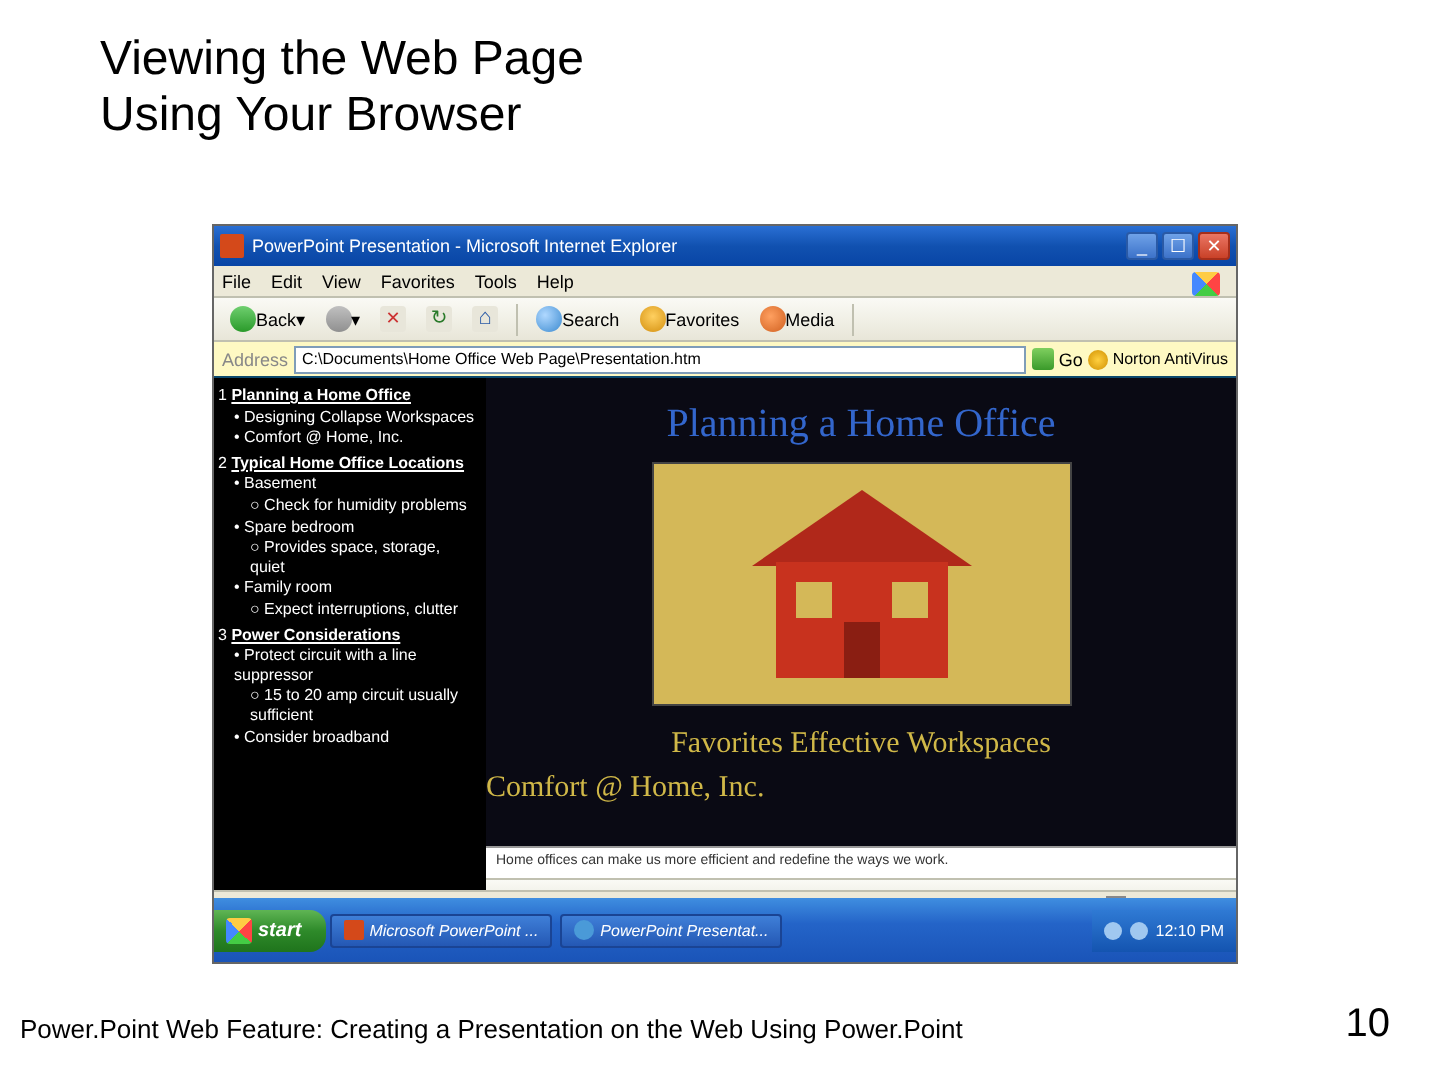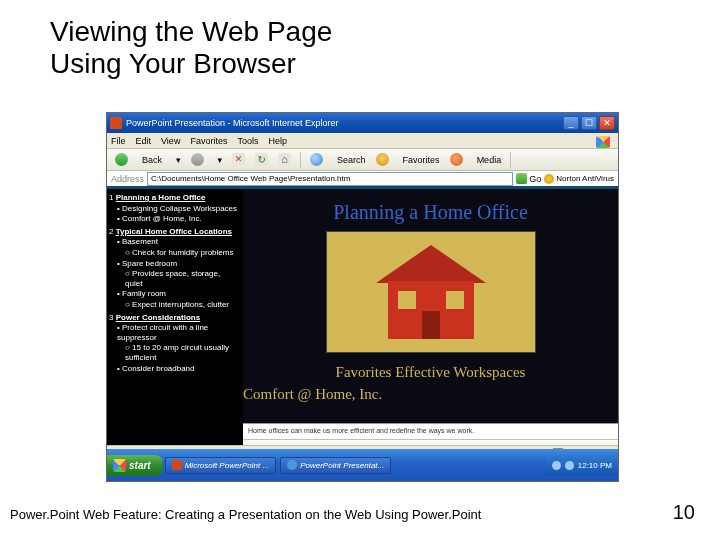--- a/index.html
+++ b/index.html
@@ -1,48 +1,48 @@
 <!DOCTYPE html>
 <html><head>
 <meta charset="utf-8">
 <style>
 *{margin:0;padding:0;box-sizing:border-box;}
 body{width:720px;height:540px;background:#fff;font-family:Arial,sans-serif;position:relative;overflow:hidden;}
-.slide-title{position:absolute;top:16px;left:50px;font-size:28px;font-weight:400;color:#000;line-height:1.15;}
+.slide-title{position:absolute;top:16px;left:50px;font-size:24px;font-weight:400;color:#000;line-height:1.15;}
 .footer-text{position:absolute;bottom:18px;left:10px;font-size:13px;color:#000;}
 .page-num{position:absolute;bottom:16px;right:25px;font-size:20px;color:#000;}
 
 .browser{position:absolute;top:112px;left:106px;width:513px;height:370px;background:#ece9d8;border:1px solid #666;font-family:Tahoma,sans-serif;font-size:9px;}
 .titlebar{height:20px;background:linear-gradient(to bottom,#2a6fd4 0%,#1151b0 50%,#0845a6 100%);display:flex;align-items:center;padding:0 3px;color:#fff;}
 .titlebar-icon{width:12px;height:12px;background:#d4491a;margin-right:4px;border-radius:1px;}
 .titlebar-text{flex:1;font-size:9px;}
 .win-btns{display:flex;gap:2px;}
 .win-btn{width:16px;height:14px;background:linear-gradient(#6fa2e8,#3c72c9);border:1px solid #2a5aa6;border-radius:2px;display:flex;align-items:center;justify-content:center;color:#fff;font-size:9px;cursor:pointer;}
 .win-btn.close{background:linear-gradient(#ea7664,#c94128);border-color:#a52e1a;}
 .menubar{height:16px;background:#ece9d8;display:flex;align-items:center;padding:0 4px;gap:10px;border-bottom:1px solid #c0c0b0;}
 .menubar span{font-size:9px;cursor:pointer;}
 .logo-corner{position:absolute;right:2px;top:22px;width:26px;height:14px;display:flex;align-items:center;justify-content:center;}
 .logo-corner::before{content:"";width:14px;height:12px;background:conic-gradient(from 45deg,#f44 0 90deg,#4c4 90deg 180deg,#48f 180deg 270deg,#fc4 270deg 360deg);border-radius:2px;}
 
 .toolbar{height:22px;background:linear-gradient(#fafaf5,#e8e6d8);display:flex;align-items:center;padding:0 4px;gap:2px;border-bottom:1px solid #c0c0b0;}
-.tbtn{display:flex;align-items:center;gap:14px;padding:1px 4px;font-size:9px;cursor:pointer;}
+.tbtn{display:flex;align-items:center;gap:0;padding:1px 4px;font-size:9px;cursor:pointer;}
 .tico{width:13px;height:13px;border-radius:50%;}
 .back-ico{background:linear-gradient(#6fcf6f,#2a9a2a);}
 .fwd-ico{background:linear-gradient(#c0c0c0,#909090);}
 .x-ico{background:#e8e6da;border-radius:2px;position:relative;}
 .x-ico::before{content:"✕";position:absolute;inset:0;font-size:9px;color:#c33;text-align:center;line-height:13px;}
 .r-ico{background:#e8e6da;border-radius:2px;position:relative;}
 .r-ico::before{content:"↻";position:absolute;inset:0;font-size:10px;color:#2a7a2a;text-align:center;line-height:13px;}
 .h-ico{background:#e8e6da;border-radius:2px;position:relative;}
 .h-ico::before{content:"⌂";position:absolute;inset:0;font-size:11px;color:#2a5aa6;text-align:center;line-height:13px;}
 .search-ico{background:radial-gradient(circle at 35% 35%,#b0d8ff,#3a8ad0);}
 .fav-ico{background:radial-gradient(circle at 50% 40%,#ffd060,#d49010);}
 .media-ico{background:radial-gradient(circle at 40% 40%,#ffa060,#d06020);}
 .tsep{width:1px;height:16px;background:#c0c0b0;margin:0 3px;}
-.addrbar{height:18px;background:#ffffff;display:flex;align-items:center;padding:0 4px;gap:3px;border-bottom:3px solid #0c4a6e;}
+.addrbar{height:18px;background:#fef9c3;display:flex;align-items:center;padding:0 4px;gap:3px;border-bottom:1px solid #0c4a6e;}
 .addrlabel{font-size:9px;color:#888;}
 .addrbox{flex:1;height:14px;background:#fff;border:1px solid #7f9db9;display:flex;align-items:center;padding:0 3px;font-size:8px;overflow:hidden;}
 .go-btn{display:flex;align-items:center;gap:2px;font-size:9px;cursor:pointer;}
 .go-ico{width:11px;height:11px;background:linear-gradient(#7fcf5f,#3a9a2a);border-radius:2px;}
 .norton{display:flex;align-items:center;gap:2px;font-size:8px;}
 .nort-ico{width:10px;height:10px;background:radial-gradient(circle,#ffd040,#d09000);border-radius:50%;}
 
 .content{height:272px;display:flex;background:#ef4444;}
 .outline{width:136px;background:#000;color:#fff;font-size:8px;padding:4px 4px 4px 2px;overflow:hidden;line-height:1.2;}
 .oitem{margin-bottom:3px;}

